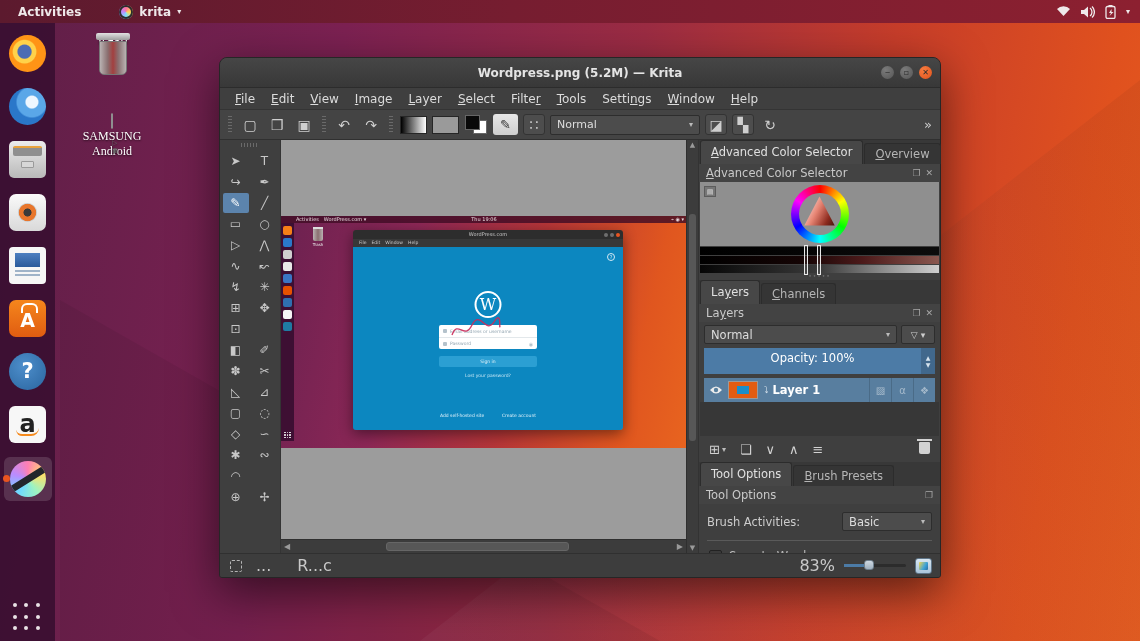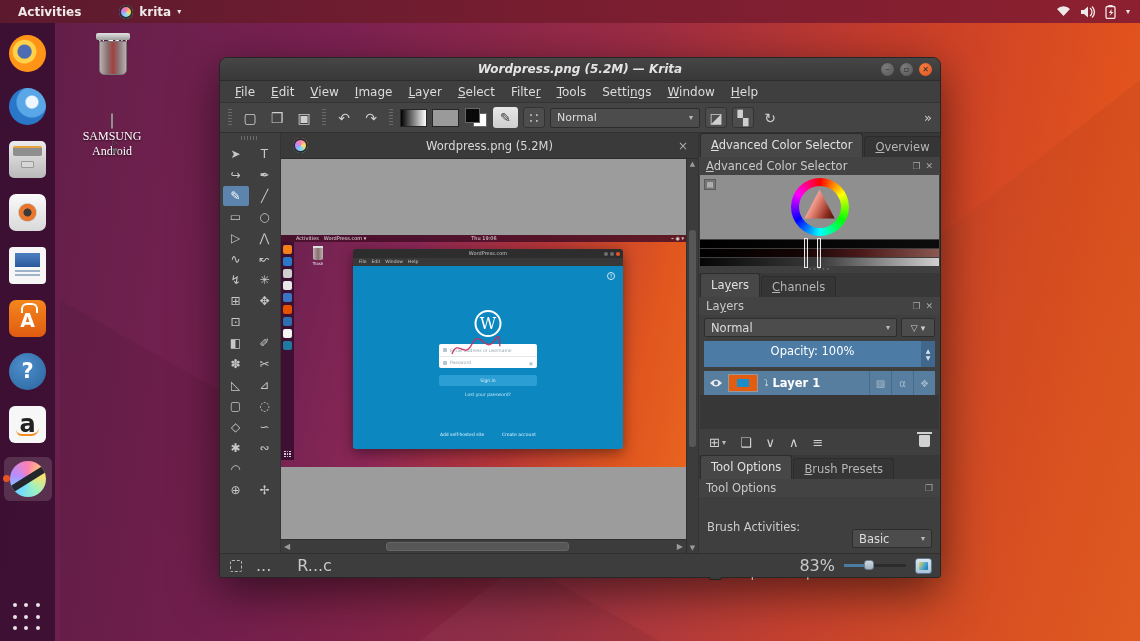--- a/index.html
+++ b/index.html
@@ -65,22 +65,22 @@
   .trash-ic .can { position:absolute; left:3px; top:8px; width:28px; height:34px; border-radius:0 0 5px 5px;
     background:linear-gradient(90deg,#b9b2b2,#8a6f70 30%,#a33f3f 50%,#8a6f70 70%,#b9b2b2); border:1px solid #777; }
   .samsung-ic { width:30px; height:44px; margin:0 auto 3px; border-radius:4px; background:linear-gradient(#e8e8e8,#c2c2c2); border:1px solid #8f8f8f; position:relative; }
   .samsung-ic::before { content:""; position:absolute; left:4px; top:4px; right:4px; height:17px; background:#4a4a4a; border-radius:2px; }
   .samsung-ic::after { content:"▷ ⅡⅡ"; position:absolute; left:0; right:0; top:25px; font-size:7px; color:#666; letter-spacing:-1px; }
 
   
   .krita { position:absolute; left:219px; top:57px; width:722px; height:521px; background:#3f3f3f;
     border:1px solid #262626; border-radius:8px 8px 3px 3px; box-shadow:0 14px 46px rgba(0,0,0,.55);
     display:flex; flex-direction:column; z-index:45; color:#d6d6d6; }
-  .k-title { height:23px; background:linear-gradient(#464646,#383838); border-radius:7px 7px 0 0;
-    display:flex; align-items:center; position:relative; border-bottom:1px solid #2c2c2c; flex:0 0 auto;font-style:italic; }
+  .k-title { height:30px; background:linear-gradient(#464646,#383838); border-radius:7px 7px 0 0;
+    display:flex; align-items:center; position:relative; border-bottom:1px solid #2c2c2c; flex:0 0 auto; }
   .k-title-text { position:absolute; left:0; right:0; text-align:center; font-size:12px; font-weight:bold; color:#e4e4e4; }
   .k-controls { position:absolute; right:8px; display:flex; gap:6px; }
   .k-ctl { width:13px; height:13px; border-radius:50%; background:radial-gradient(circle at 35% 30%, #7b7b7b, #565656);
     font-size:8px; line-height:13px; text-align:center; color:#2b2b2b; }
   .k-ctl.close { background:radial-gradient(circle at 35% 30%, #f87b3e, #e0531d); }
   .k-menubar { height:22px; display:flex; align-items:center; gap:2px; padding-left:8px; font-size:12px; background:#3f3f3f; border-bottom:1px solid #343434; flex:0 0 auto; }
   .k-menu { padding:2px 7px; color:#dcdcdc; }
   .k-menu u { text-decoration:underline; }
   .k-toolbar { height:30px; display:flex; align-items:center; gap:5px; padding:0 6px; background:#444; border-bottom:1px solid #303030; flex:0 0 auto; }
   .grip { width:4px; height:18px; background:repeating-linear-gradient(#6a6a6a 0 1px, transparent 1px 3px); margin:0 2px; }
@@ -208,21 +208,21 @@
   .lf { width:22px; height:24px; display:flex; align-items:center; justify-content:center; font-size:10px; color:rgba(255,255,255,.45); border-left:1px solid rgba(0,0,0,.15); }
   .layer-empty { height:34px; background:#373737; margin:0 1px; flex:0 0 auto; }
   .layer-btns { height:26px; display:flex; align-items:center; gap:14px; padding:0 10px; color:#d2d2d2; font-size:13px; flex:0 0 auto; }
   .addlayer { display:flex; align-items:center; gap:2px; }
   .addlayer .arr { font-size:8px; color:#bbb; }
   .trash-btn { margin-left:auto; }
   .trash-glyph { display:inline-block; width:11px; height:12px; background:#d2d2d2; border-radius:1px 1px 2px 2px; position:relative; }
   .trash-glyph::before { content:""; position:absolute; left:-2px; top:-3px; width:15px; height:2px; background:#d2d2d2; }
 
   .to-row { display:flex; align-items:center; padding:8px 8px 0; color:#cccccc; flex:0 0 auto; }
-  .to-row .dd { width:80px; margin-left:auto;margin-top:24px; }
+  .to-row .dd { width:90px; margin-left:auto; }
   .to-divider { border-top:1px solid #5a5a5a; margin:9px 8px 0; flex:0 0 auto; }
   .check-row { display:flex; align-items:center; gap:7px; padding:8px 10px 0; color:#bdbdbd; flex:0 0 auto; }
   .checkbox { width:13px; height:13px; background:#3a3a3a; border:1px solid #222; border-radius:2px; }
 
   
   .statusbar { height:24px; background:#3d3d3d; border-top:1px solid #303030; display:flex; align-items:center; position:relative; border-radius:0 0 2px 2px; color:#c9c9c9; flex:0 0 auto; }
   .sel-ic { width:12px; height:12px; border:1px dashed #b5b5b5; border-radius:2px; margin-left:10px; }
   .sb-dots { margin-left:14px; }
   .sb-brush { margin-left:26px; }
   .sb-center { position:absolute; left:0; right:0; text-align:center; }
@@ -447,25 +447,20 @@
           <span class="tool"></span>
 
           <span class="tool">⊕</span>
 
           <span class="tool">✢</span>
 
       </div>
     </div>
 
     <div class="canvascol">
-      <div class="doc-tab">
-        <span class="mini-krita"></span>
-        <span class="doc-tab-title">Wordpress.png (5.2M)</span>
-        <span class="doc-close">×</span>
-      </div>
 
       <div class="canvas">
 
         <div class="img">
           <div class="m-topbar">
             <span class="m-tb-left">
               <span>Activities</span>
               <span>WordPress.com ▾</span>
             </span>
             <span class="m-clock">Thu 19:06</span>

